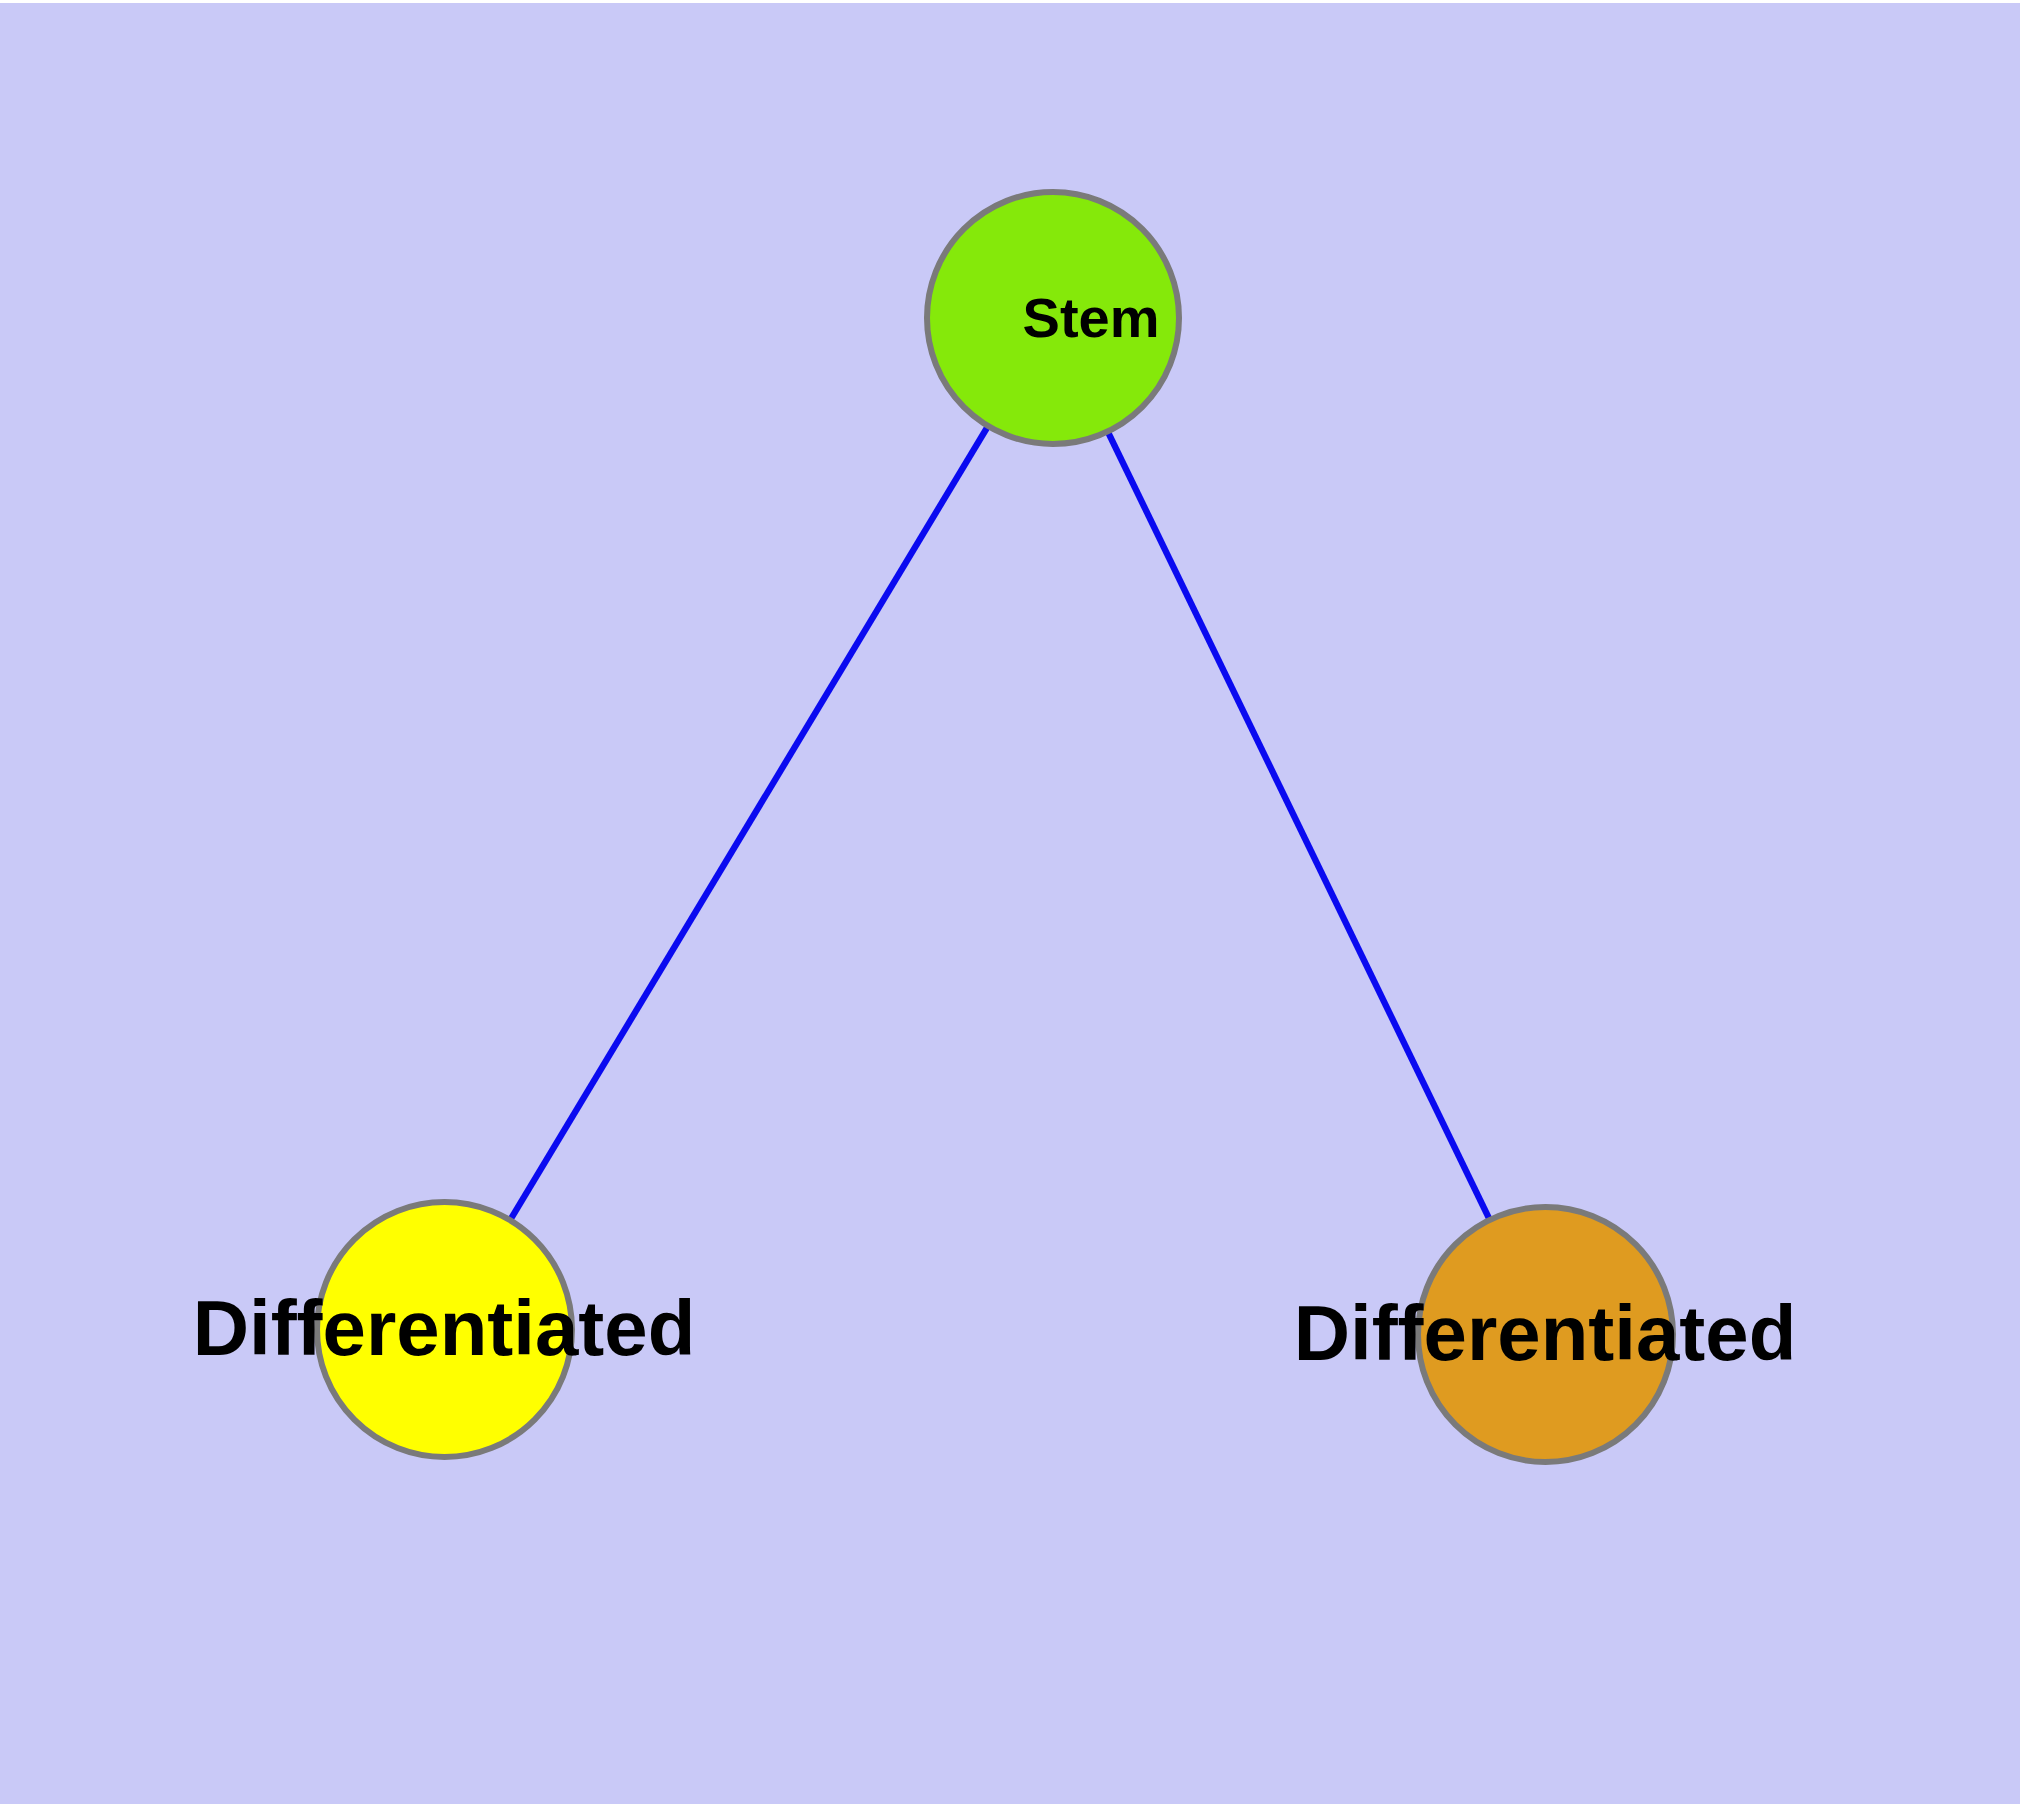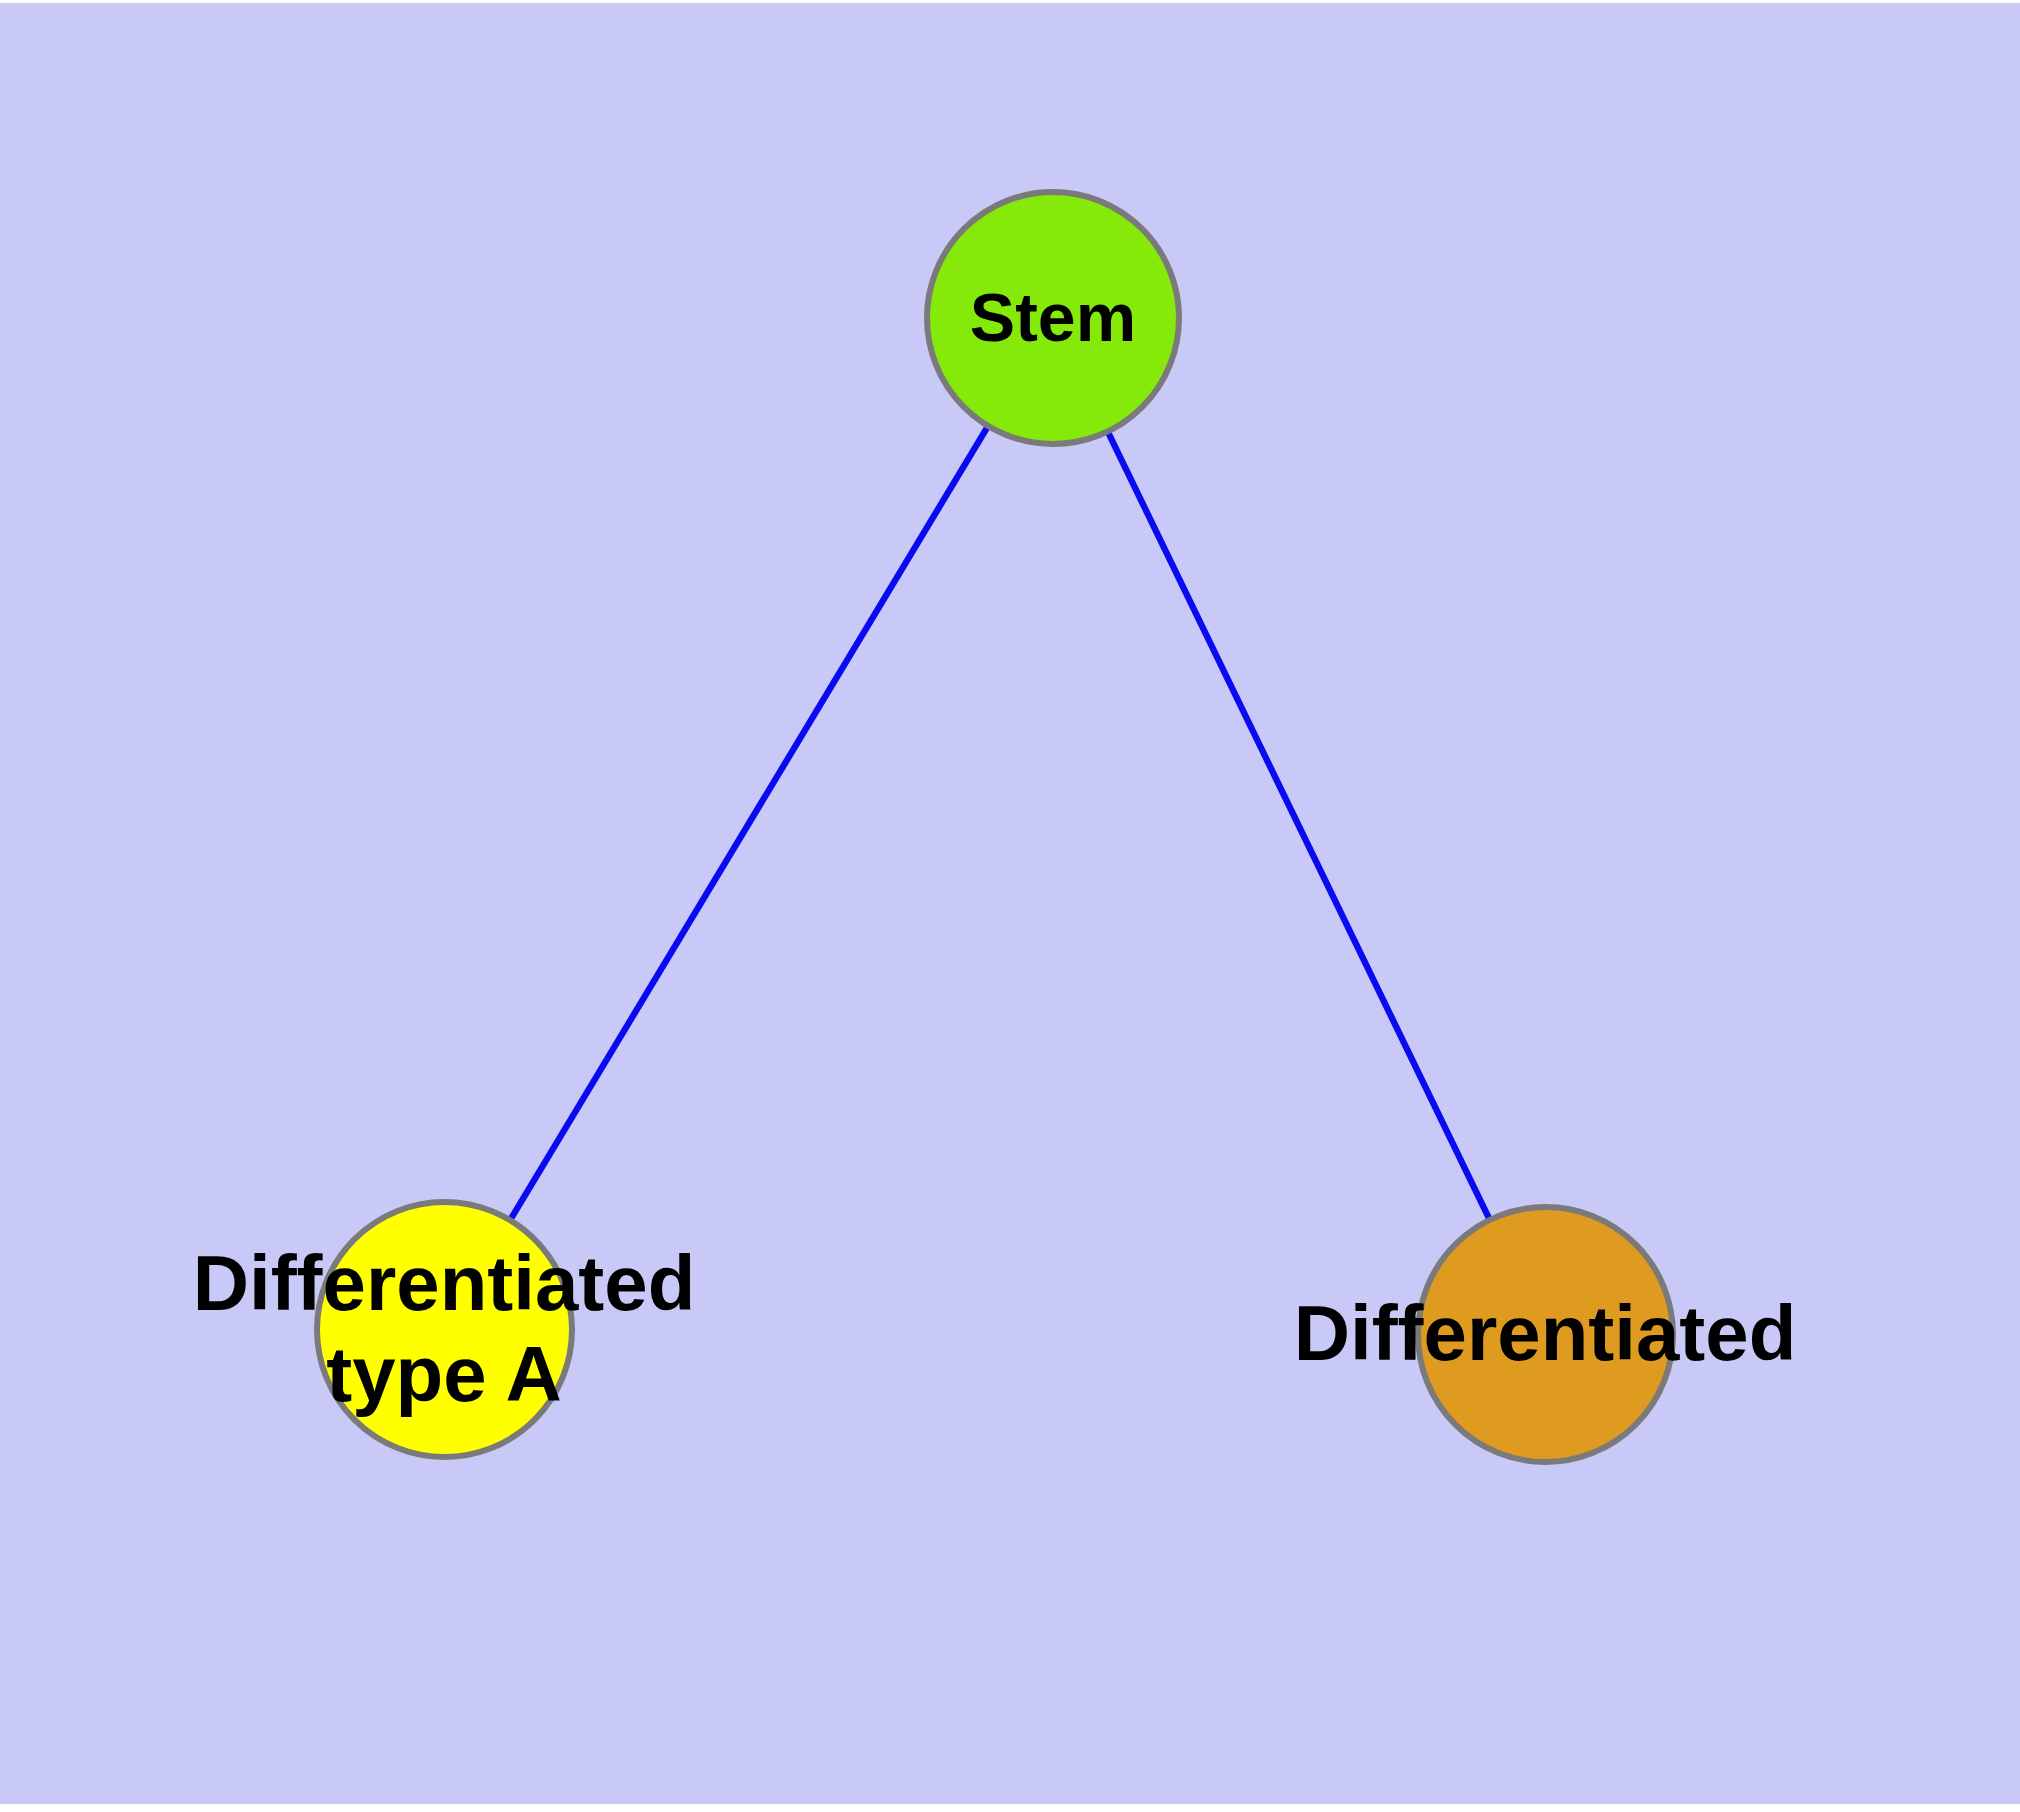--- a/index.html
+++ b/index.html
@@ -58,27 +58,26 @@
 <body>
 
 <div id="stage" style="background: rgb(255, 255, 255);">
   <div id="diagram-canvas" style="background: rgb(201, 201, 247);">
     <svg id="edge-layer" xmlns="http://www.w3.org/2000/svg" viewBox="0 0 2384 2125">
         <line x1="1242" y1="372" x2="524" y2="1565" stroke="#0a0af0" stroke-width="7.5"></line>
         <line x1="1242" y1="372" x2="1823" y2="1571" stroke="#0a0af0" stroke-width="7.5"></line>
       </svg>
 
   <div class="node-circle" style="left: 924px; top: 186px; width: 258px; height: 258px; background: rgb(133, 233, 10); border-color: rgb(122, 122, 122); border-width: 6px;"></div>
-      <div class="node-label" style="left: 1053px; top: 315px; color: rgb(0, 0, 0); font-size: 68px;">
+      <div class="node-label" style="left: 1091px; top: 315px; color: rgb(0, 0, 0); font-size: 56px;">
         <span class="label-line">Stem</span>
       </div>
       <div class="node-circle" style="left: 314px; top: 1196px; width: 261px; height: 261px; background: rgb(255, 255, 0); border-color: rgb(122, 122, 122); border-width: 6px;"></div>
       <div class="node-label" style="left: 444px; top: 1326px; color: rgb(0, 0, 0); font-size: 78px;">
         <span class="label-line">Differentiated</span>
-        <span class="label-line">type A</span>
       </div>
       <div class="node-circle" style="left: 1415px; top: 1201px; width: 261px; height: 261px; background: rgb(223, 155, 32); border-color: rgb(122, 122, 122); border-width: 6px;"></div>
       <div class="node-label" style="left: 1545px; top: 1331px; color: rgb(0, 0, 0); font-size: 78px;">
         <span class="label-line">Differentiated</span>
       </div>
     </div>
 </div>
 
 
 </body></html>

